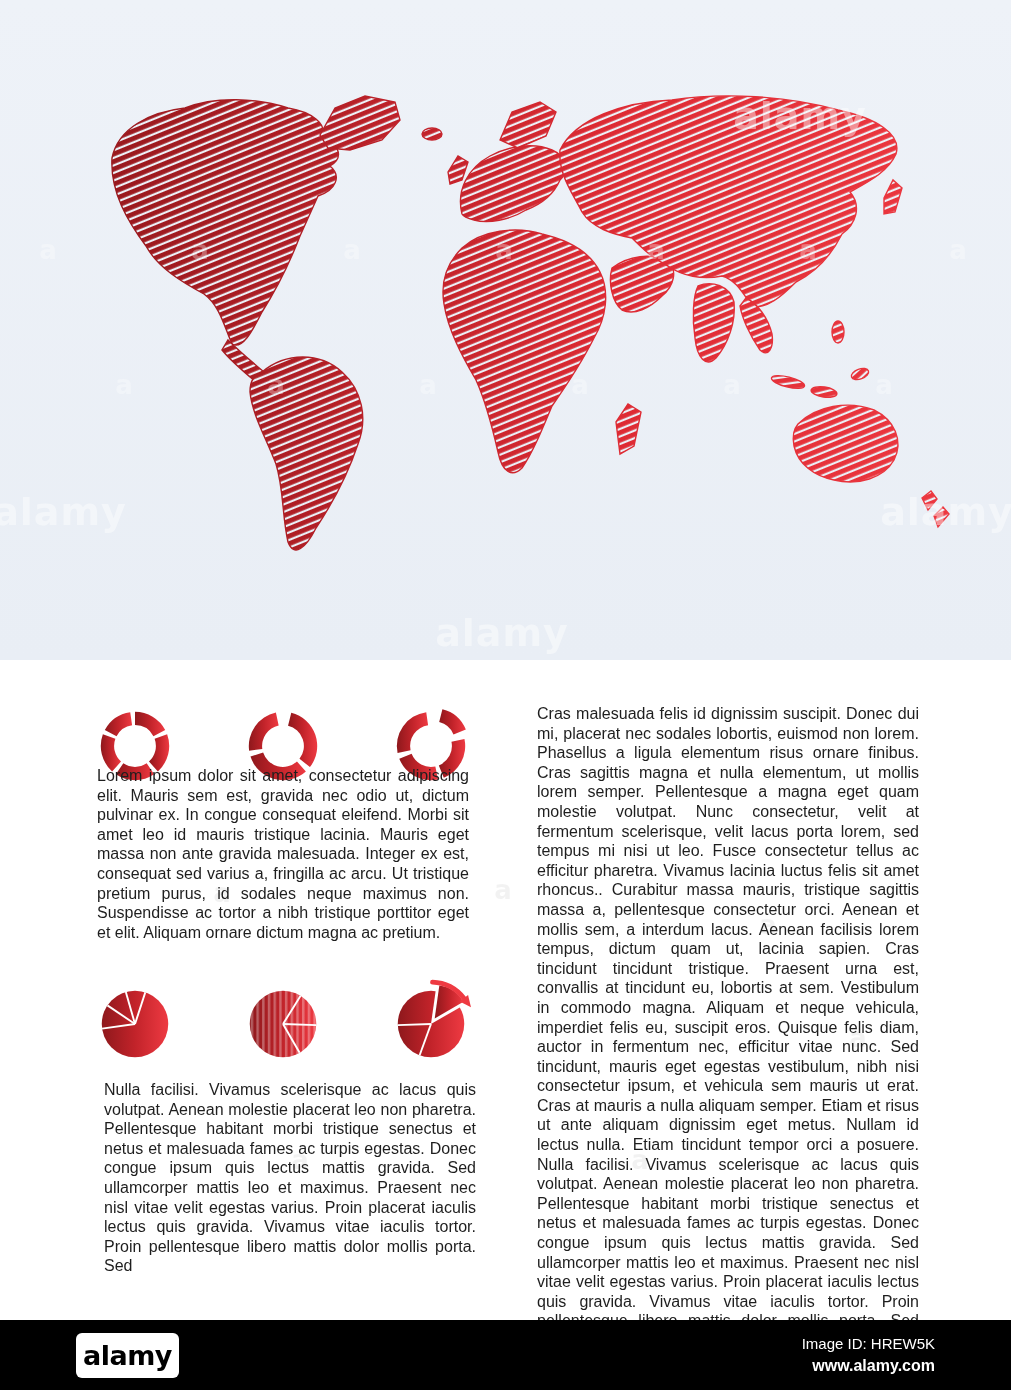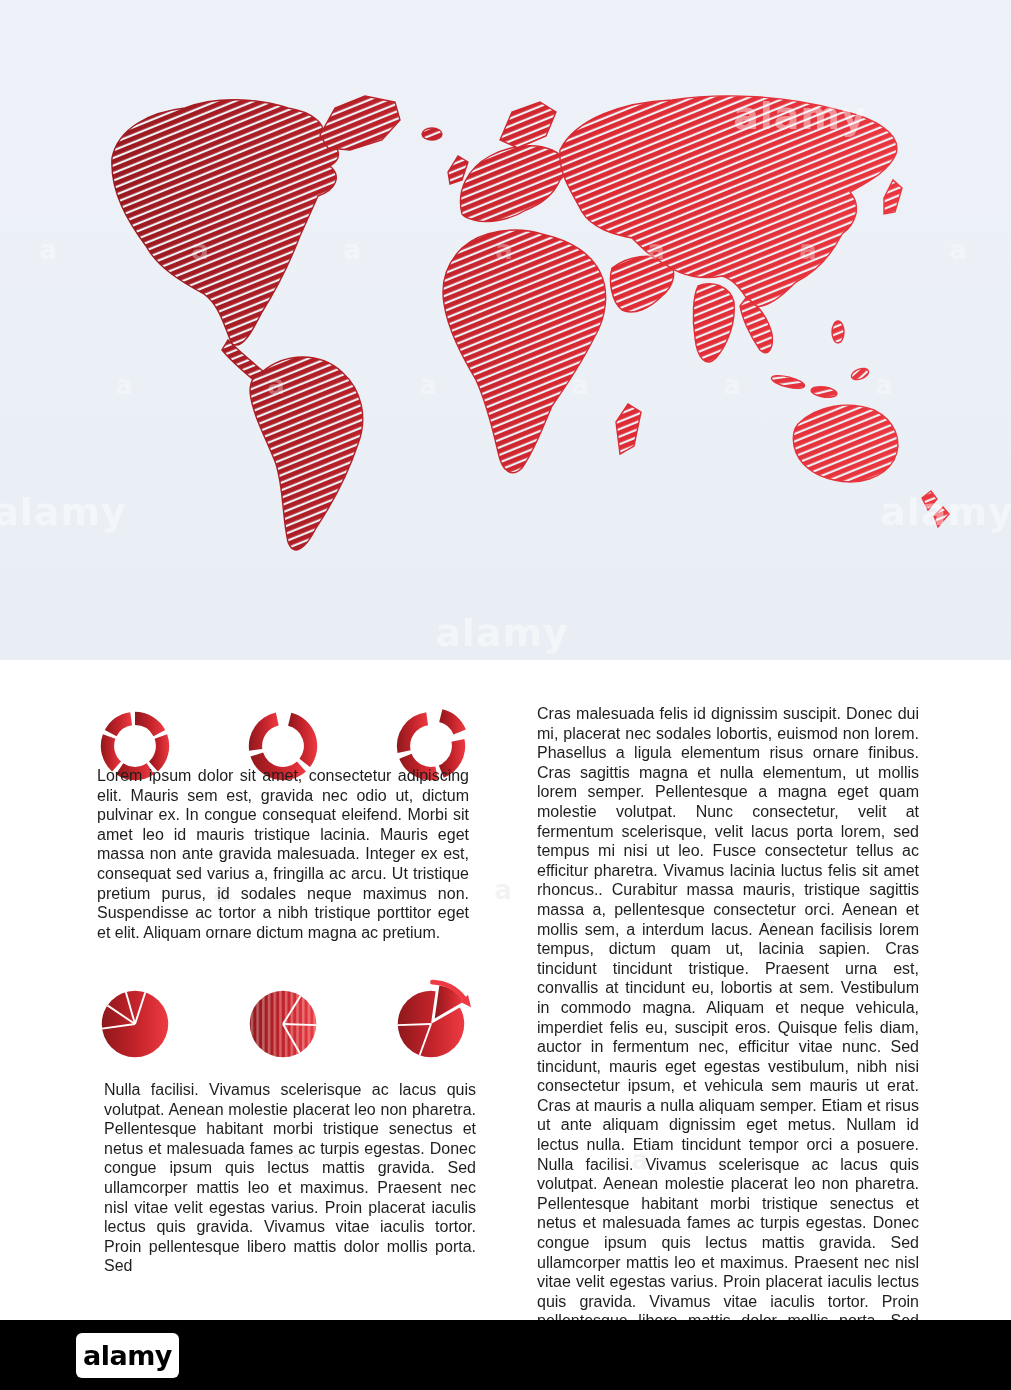--- a/index.html
+++ b/index.html
@@ -230,15 +230,19 @@
       <span class="wm glyph dark" style="left: 768px; top: 925px;">a</span>
       <span class="wm glyph dark" style="left: 300px; top: 1160px;">a</span>
       <span class="wm glyph dark" style="left: 640px; top: 1160px;">a</span>
       <span class="wm glyph dark" style="left: 858px; top: 1038px;">a</span>
     </div>
 
   <div class="footer">
     <div class="logo-box">
       <span>alamy</span>
     </div>
+    <div class="footer-meta">
+      <div class="id">Image ID: HREW5K</div>
+      <div class="site">www.alamy.com</div>
+    </div>
   </div>
 
 </div>
 
 </body></html>

